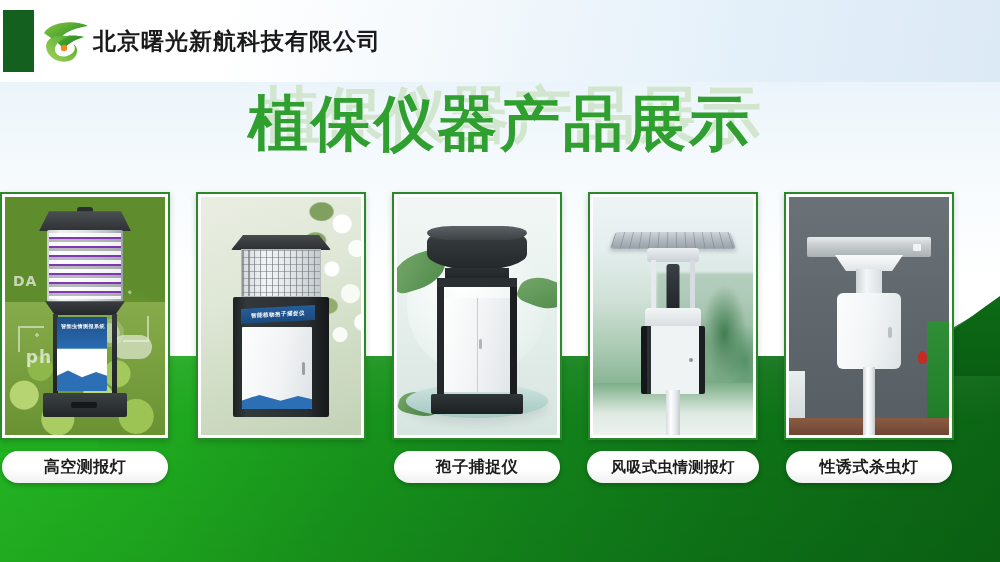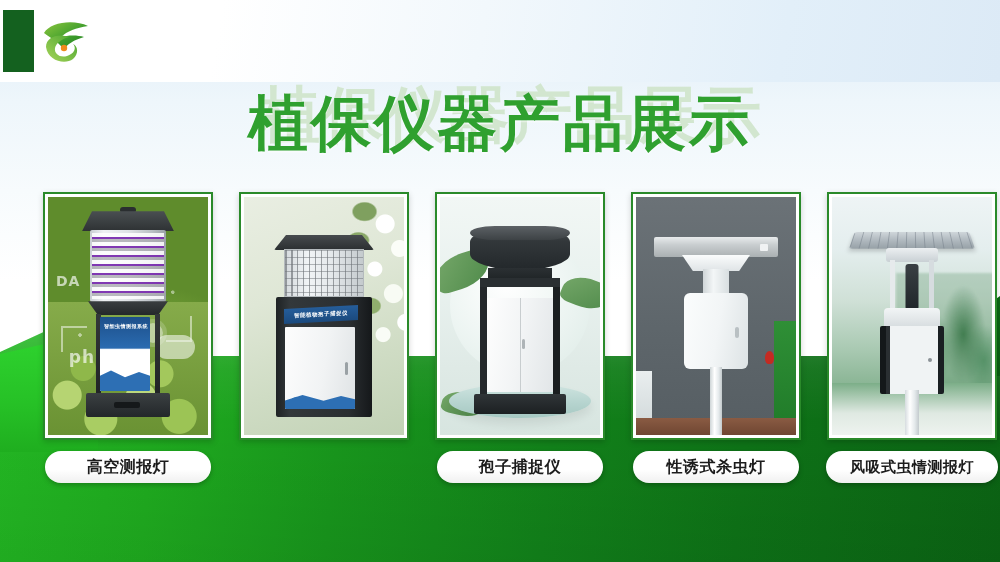--- a/index.html
+++ b/index.html
@@ -90,23 +90,22 @@
     font-size: 60px; font-weight: 700; letter-spacing: 3px;
     color: #2fa02f;
     white-space: nowrap;
     text-shadow: 0 2px 0 rgba(255,255,255,.45);
   }
 
   
   .cards {
     position: absolute; left: 0; top: 192px;
     width: 1000px; height: 300px;
-    display: flex; justify-content: center; gap: 26px;
+    display: flex; gap: 26px;
     z-index: 4;
-    padding-left: 40px;
   }
   .card-col {
     width: 170px;
     display: flex; flex-direction: column; align-items: center;
   }
   .photo-frame {
     width: 170px; height: 248px;
     border: 2px solid #2a8a2a;
     background: #ffffff;
     padding: 3px;
@@ -544,20 +543,21 @@
           <linearGradient id="lg2" x1="0" y1="1" x2="1" y2="0">
             <stop offset="0" stop-color="#a6d45a"></stop>
             <stop offset="1" stop-color="#4aa52f"></stop>
           </linearGradient>
         </defs>
         <path d="M4 16 C10 5, 34 2, 48 9 C36 11, 27 14, 21 20 C28 18, 38 18, 44 20 C34 23, 27 27, 24 33 C21 27, 12 22, 4 16 Z" fill="url(#lg1)"></path>
         <path d="M6 30 C6 20, 18 16, 29 20 C22 22, 16 26, 15 31 C14 37, 20 41, 27 39 C34 37, 37 31, 33 27 C38 29, 39 37, 33 42 C25 48, 8 44, 6 30 Z" fill="url(#lg2)"></path>
         <circle cx="24" cy="31" r="3.2" fill="#f08a1c"></circle>
       </svg>
     </div>
+    <div class="company-name">北京曙光新航科技有限公司</div>
   </div>
 
   <div class="title-wrap">
     <div class="title-ghost">植保仪器产品展示</div>
     <div class="title-main">植保仪器产品展示</div>
   </div>
 
   <div class="cards">
 
     <div class="card-col">
@@ -633,54 +633,54 @@
           </div>
         </div>
       </div>
       <div class="pill">孢子捕捉仪</div>
     </div>
 
     <div class="card-col">
       <div class="photo-frame">
         <div class="photo">
           <div class="scene">
+            <div class="s4-bg"></div>
+            <div class="s4-bush"></div>
+            <div class="s4-ground"></div>
+            <div class="dev4">
+              <div class="dev4-panel"></div>
+              <div class="dev4-arm"></div>
+              <div class="dev4-cage"></div>
+              <div class="dev4-tube"></div>
+              <div class="dev4-collar"></div>
+              <div class="dev4-box"></div>
+              <div class="dev4-pole"></div>
+            </div>
+          </div>
+        </div>
+      </div>
+      <div class="pill wide">风吸式虫情测报灯</div>
+    </div>
+
+    <div class="card-col">
+      <div class="photo-frame">
+        <div class="photo">
+          <div class="scene">
             <div class="s5-bg"></div>
             <div class="s5-side"></div>
             <div class="s5-side-left"></div>
             <div class="s5-floor"></div>
             <div class="s5-red"></div>
             <div class="dev5">
               <div class="dev5-panel"></div>
               <div class="dev5-cross"></div>
               <div class="dev5-stem"></div>
               <div class="dev5-body"></div>
               <div class="dev5-pole"></div>
             </div>
           </div>
         </div>
       </div>
       <div class="pill">性诱式杀虫灯</div>
     </div>
 
-    <div class="card-col">
-      <div class="photo-frame">
-        <div class="photo">
-          <div class="scene">
-            <div class="s4-bg"></div>
-            <div class="s4-bush"></div>
-            <div class="s4-ground"></div>
-            <div class="dev4">
-              <div class="dev4-panel"></div>
-              <div class="dev4-arm"></div>
-              <div class="dev4-cage"></div>
-              <div class="dev4-tube"></div>
-              <div class="dev4-collar"></div>
-              <div class="dev4-box"></div>
-              <div class="dev4-pole"></div>
-            </div>
-          </div>
-        </div>
-      </div>
-      <div class="pill wide">风吸式虫情测报灯</div>
-    </div>
-
   </div>
 </div>
 
 </body></html>

